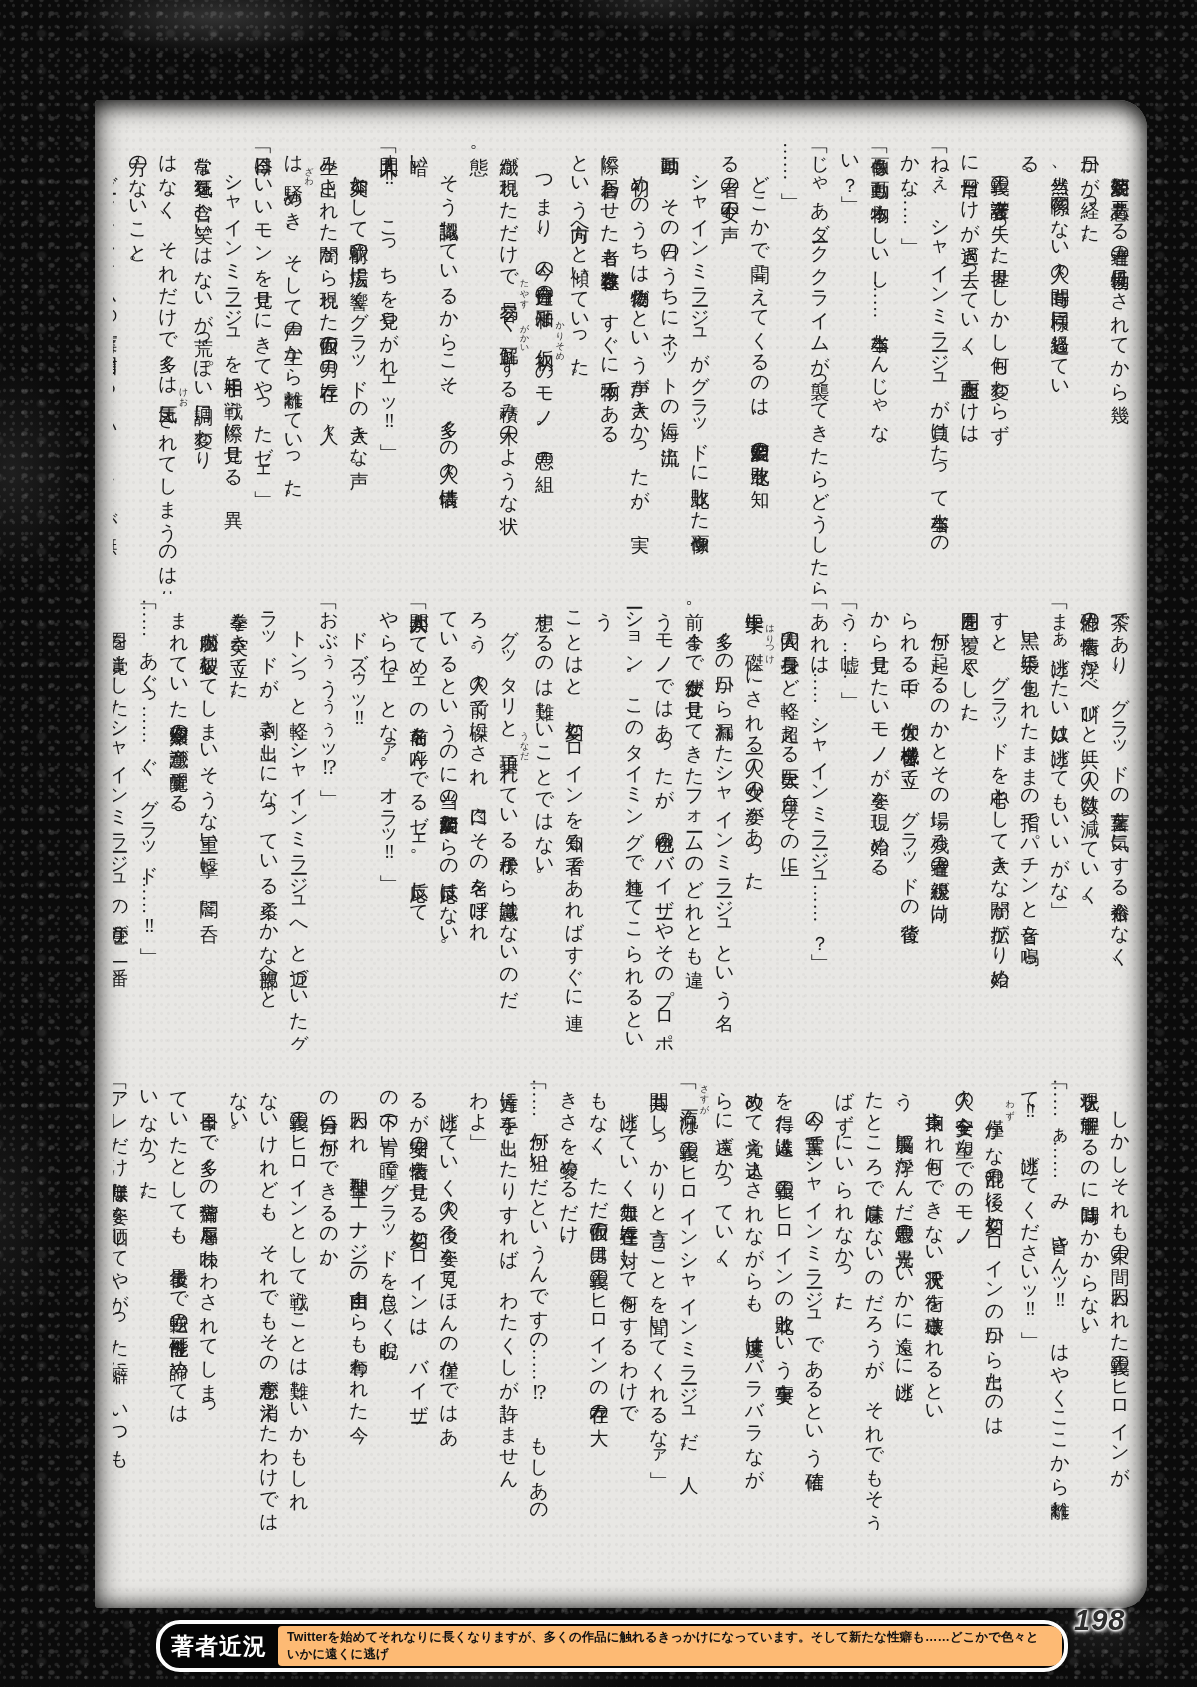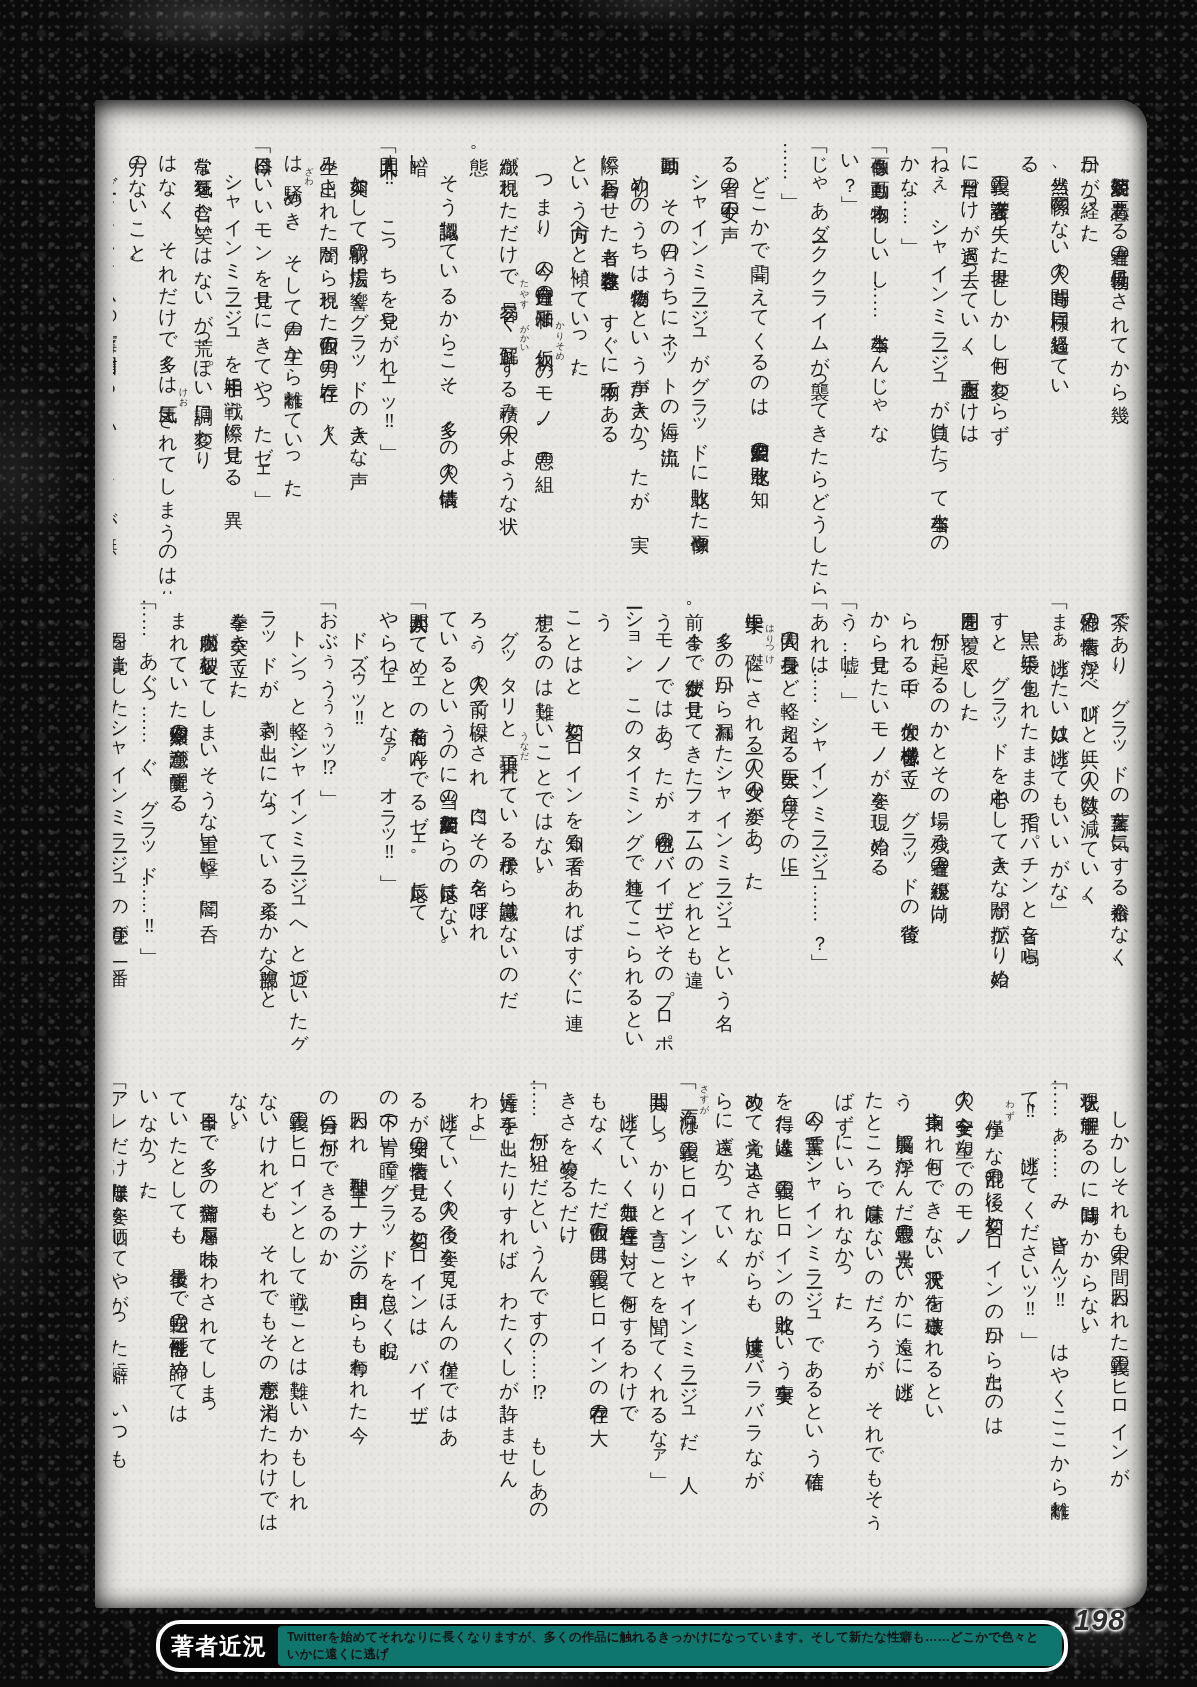--- a/index.html
+++ b/index.html
@@ -73,21 +73,21 @@
     background:#050505;border:4px solid #fdfdfd;border-radius:24px;
     display:flex;align-items:stretch;box-sizing:border-box;
     box-shadow:0 0 4px rgba(0,0,0,.8);
   }
   .footer-label{
     width:118px;display:flex;align-items:center;justify-content:center;
     color:#ffffff;font-family:"Liberation Sans","DejaVu Sans",sans-serif;
     font-weight:bold;font-size:23px;letter-spacing:1px;white-space:nowrap;
   }
   .footer-note{
-    flex:1;background:#0f766e;border-radius:4px 12px 12px 4px;margin:2px 2px 2px 0;
+    flex:1;background:#fdba74;border-radius:4px 12px 12px 4px;margin:2px 2px 2px 0;
     padding:3px 9px 2px 9px;color:#111;
     font-family:"Liberation Sans","DejaVu Sans",sans-serif;
     font-weight:bold;font-size:12.4px;line-height:17px;letter-spacing:.1px;
     overflow:hidden;
   }
 </style>
 </head>
 <body>
 
 <div class="stage">

